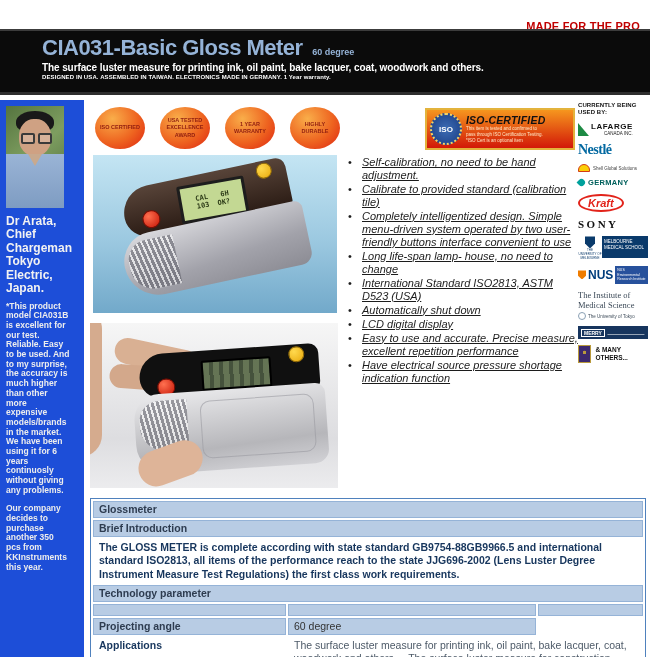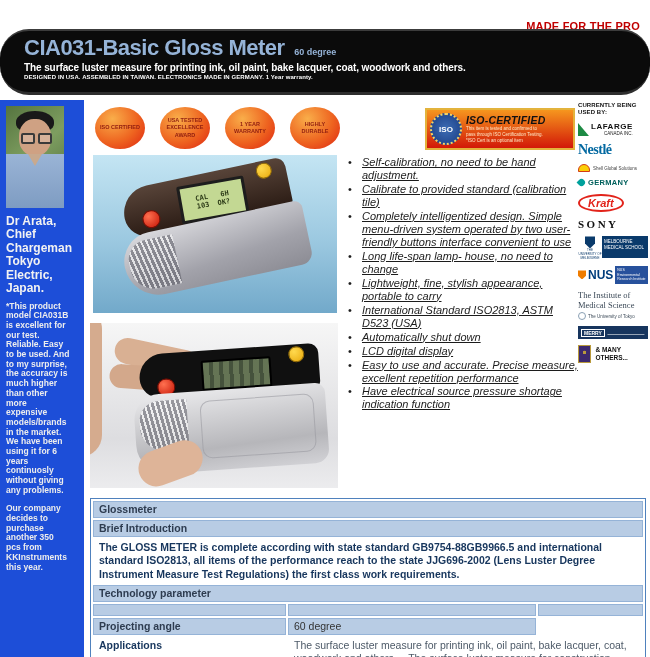--- a/index.html
+++ b/index.html
@@ -6,21 +6,21 @@
   .page{position:relative;width:650px;height:657px;overflow:hidden;background:#fff;
         font-family:"Liberation Sans",sans-serif;}
 
   
   .made-for{position:absolute;top:20px;right:10px;color:#c00000;font-weight:bold;
             font-size:11px;letter-spacing:.2px;}
 
   
   .hbar{position:absolute;left:0;top:29px;width:650px;height:66px;background:#0b0b0b;
         border-top:2px solid #3c3c3c;border-bottom:3px solid #2e2e2e;box-sizing:border-box;
-        padding:4px 0 0 24px;color:#fff;border-radius:29px;}
+        padding:4px 0 0 42px;color:#fff;}
   .htitle-text{color:#95b3d7;font-size:22px;font-weight:bold;letter-spacing:-.5px;}
   .hsuffix{color:#95b3d7;font-size:9px;font-weight:bold;margin-left:5px;}
   .hsub{font-size:10px;font-weight:bold;margin-top:1px;letter-spacing:-.1px;}
   .hfine{font-size:6px;font-weight:bold;margin-top:1px;letter-spacing:.1px;}
 
   
   .sidebar{position:absolute;left:0;top:100px;width:84px;height:557px;background:#1d4ed8;
            box-sizing:border-box;padding:4px 14px 4px 6px;color:#f2f2f2;}
   .portrait{width:58px;height:102px;position:relative;overflow:hidden;margin:2px 0 7px 0;
             background:linear-gradient(140deg,#55743f,#7e9e60 45%,#47663a);}
@@ -226,21 +226,20 @@
       </div>
       <span class="thumb"></span>
     </div>
   </div>
 
   <ul class="features">
     <li>Self-calibration, no need to be hand adjustment.</li>
     <li>Calibrate to provided standard (calibration tile)</li>
     <li>Completely intelligentized design. Simple menu-driven system operated by two user-friendly buttons interface convenient to use</li>
     <li>Long life-span lamp- house, no need to change</li>
-    <li>Lightweight, fine, stylish appearance, portable to carry</li>
     <li>International Standard ISO2813, ASTM D523 (USA)</li>
     <li>Automatically shut down</li>
     <li>LCD digital display</li>
     <li>Easy to use and accurate. Precise measure, excellent repetition performance</li>
     <li>Have electrical source pressure shortage indication function</li>
   </ul>
 
   <div class="logos">
     <div class="lg lg-heading">CURRENTLY BEING USED BY:</div>
     <div class="lg lafarge">

